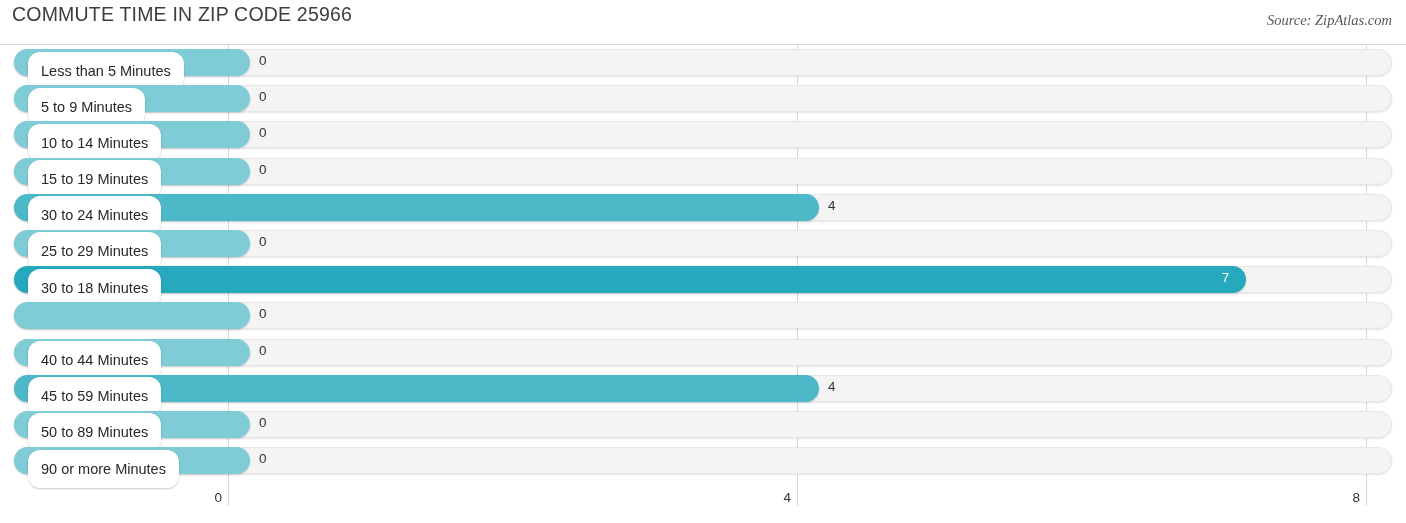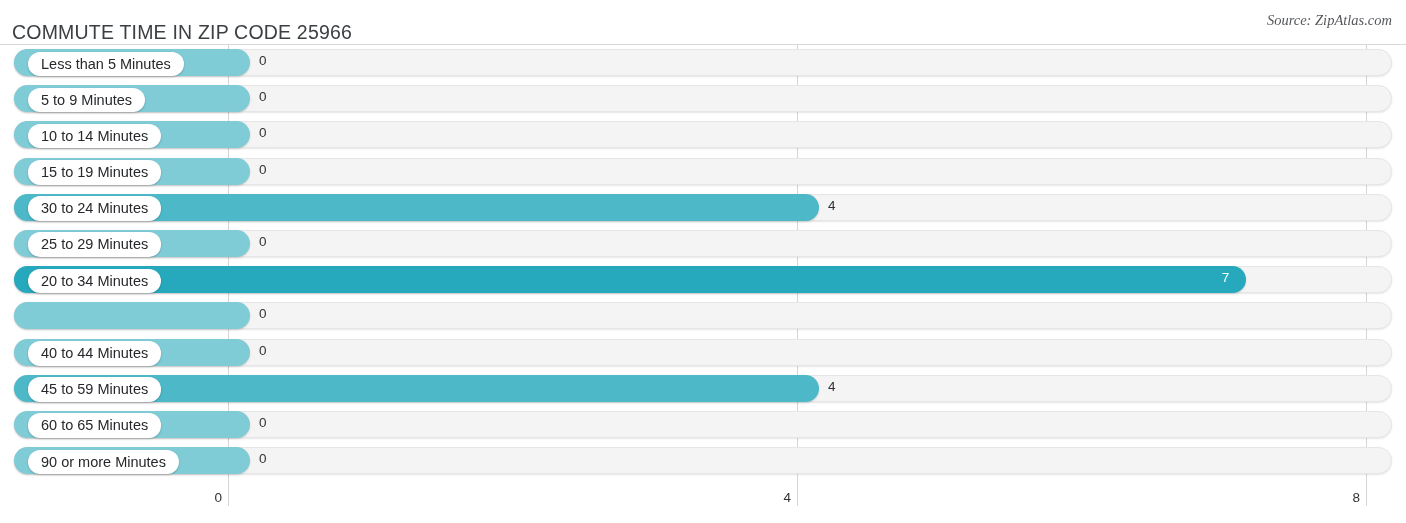--- a/index.html
+++ b/index.html
@@ -18,21 +18,21 @@
   
   .header {
     position: absolute;
     left: 0; top: 0;
     width: 1406px;
     height: 44px;
   }
   .chart-title {
     position: absolute;
     left: 12px;
-    top: 21px;
+    top: 3px;
     font-size: 19.5px;
     letter-spacing: 0.2px;
     color: #3c4043;
     font-weight: 400;
     white-space: nowrap;
   }
   .source-note {
     position: absolute;
     right: 14px;
     top: 12px;
@@ -105,21 +105,21 @@
     box-shadow: 0 1px 2px rgba(0,0,0,0.16);
   }
 
   
   .label-pill {
     position: absolute;
     left: 28px;
     top: 6.5px;
     height: 22.5px;
     line-height: 22.5px;
-    padding: 1px 13px;
+    padding: 8px 13px;
     background: #ffffff;
     border-radius: 12px;
     font-size: 14.5px;
     color: #26282b;
     white-space: nowrap;
     box-shadow: 0 1px 2px rgba(0,0,0,0.22);
   }
 
   
   .value-out {
@@ -202,21 +202,21 @@
       </div>
       <div class="row">
         <div class="track"></div>
         <div class="bar" style="width: 236px; background: rgb(127, 203, 214);"></div>
         <div class="label-pill">25 to 29 Minutes</div>
         <div class="value-out" style="left: 259px;">0</div>
       </div>
       <div class="row">
         <div class="track"></div>
         <div class="bar" style="width: 1231.75px; background: rgb(38, 168, 189);"></div>
-        <div class="label-pill">20 to 34 Minutes</div>
+        <div class="label-pill">30 to 18 Minutes</div>
         <div class="value-in" style="left: 1221.75px;">7</div>
       </div>
       <div class="row">
         <div class="track"></div>
         <div class="bar" style="width: 236px; background: rgb(127, 203, 214);"></div>
         <div class="value-out" style="left: 259px;">0</div>
       </div>
       <div class="row">
         <div class="track"></div>
         <div class="bar" style="width: 236px; background: rgb(127, 203, 214);"></div>
@@ -225,21 +225,21 @@
       </div>
       <div class="row">
         <div class="track"></div>
         <div class="bar" style="width: 805px; background: rgb(76, 184, 200);"></div>
         <div class="label-pill">45 to 59 Minutes</div>
         <div class="value-out" style="left: 828px;">4</div>
       </div>
       <div class="row">
         <div class="track"></div>
         <div class="bar" style="width: 236px; background: rgb(127, 203, 214);"></div>
-        <div class="label-pill">60 to 65 Minutes</div>
+        <div class="label-pill">50 to 89 Minutes</div>
         <div class="value-out" style="left: 259px;">0</div>
       </div>
       <div class="row">
         <div class="track"></div>
         <div class="bar" style="width: 236px; background: rgb(127, 203, 214);"></div>
         <div class="label-pill">90 or more Minutes</div>
         <div class="value-out" style="left: 259px;">0</div>
       </div>
     </div>
 </div>

